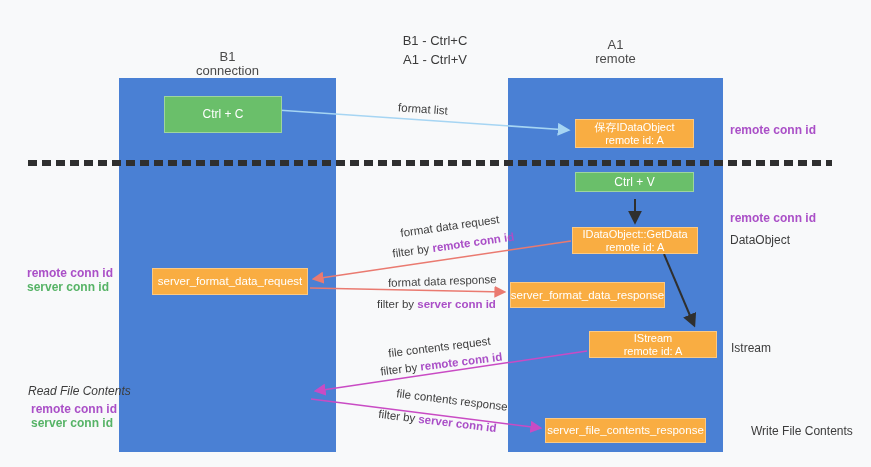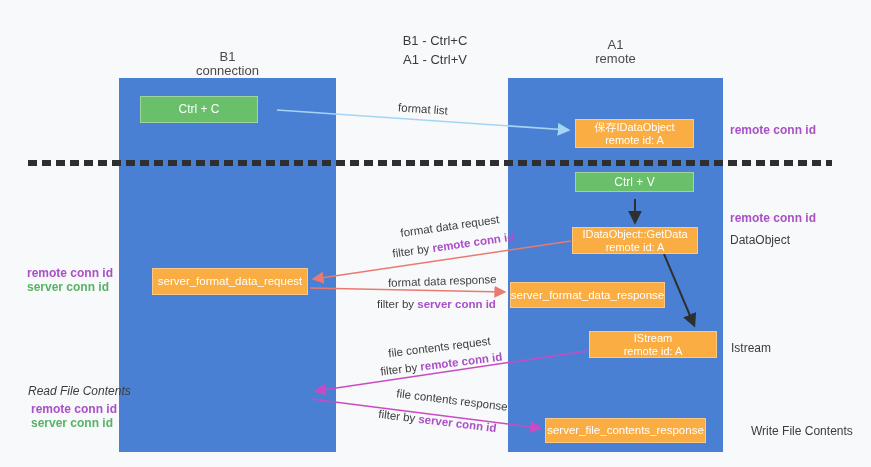--- a/index.html
+++ b/index.html
@@ -91,21 +91,21 @@
     </defs>
     <line x1="277" y1="110" x2="568" y2="130" style="stroke:var(--light-blue,#a6d5f3);stroke-width:1.6" marker-end="url(#m-blue)"></line>
     <line x1="635" y1="199" x2="635" y2="222" style="stroke:#2f2f2f;stroke-width:2" marker-end="url(#m-black)"></line>
     <line x1="664" y1="254" x2="694" y2="325" style="stroke:#2f2f2f;stroke-width:2" marker-end="url(#m-black)"></line>
     <line x1="571" y1="241" x2="314" y2="279" style="stroke:var(--salmon,#ea7a70);stroke-width:1.5" marker-end="url(#m-salmon)"></line>
     <line x1="310" y1="288" x2="504" y2="292" style="stroke:var(--salmon,#ea7a70);stroke-width:1.5" marker-end="url(#m-salmon)"></line>
     <line x1="587" y1="351" x2="316" y2="391" style="stroke:var(--magenta,#c94bc4);stroke-width:1.5" marker-end="url(#m-magenta)"></line>
     <line x1="311" y1="399" x2="540" y2="428" style="stroke:var(--magenta,#c94bc4);stroke-width:1.5" marker-end="url(#m-magenta)"></line>
   </svg>
 
-  <div class="node green" style="left:140px;top:96px;width:118px;height:27px;">
+  <div class="node green" style="left:164px;top:96px;width:118px;height:37px;">
     <span>Ctrl + C</span>
   </div>
 
   <div class="node orange two" style="left:575px;top:119px;width:119px;height:29px;">
     <span>保存IDataObject</span>
     <span>remote id: A</span>
   </div>
 
   <div class="node green" style="left:575px;top:172px;width:119px;height:20px;">
     <span>Ctrl + V</span>

